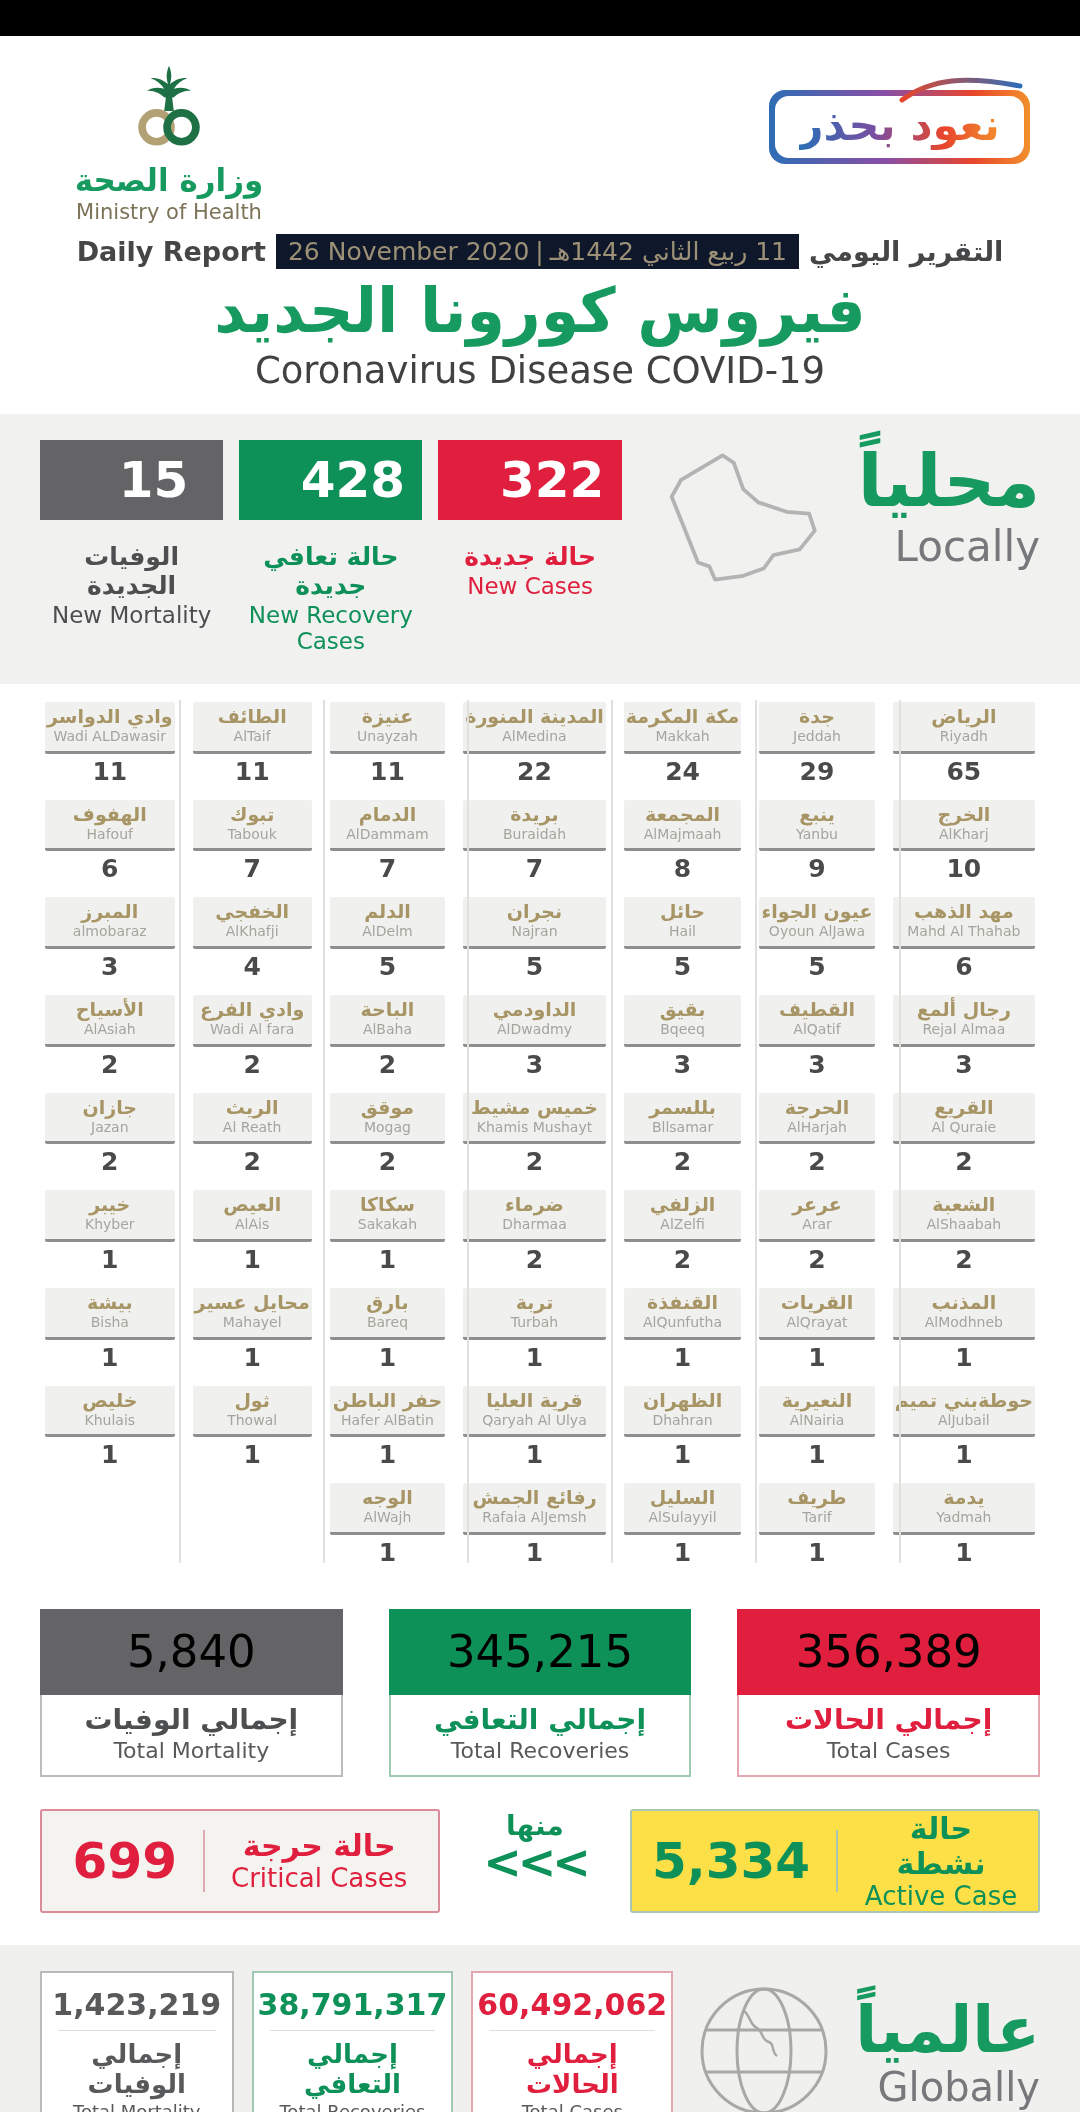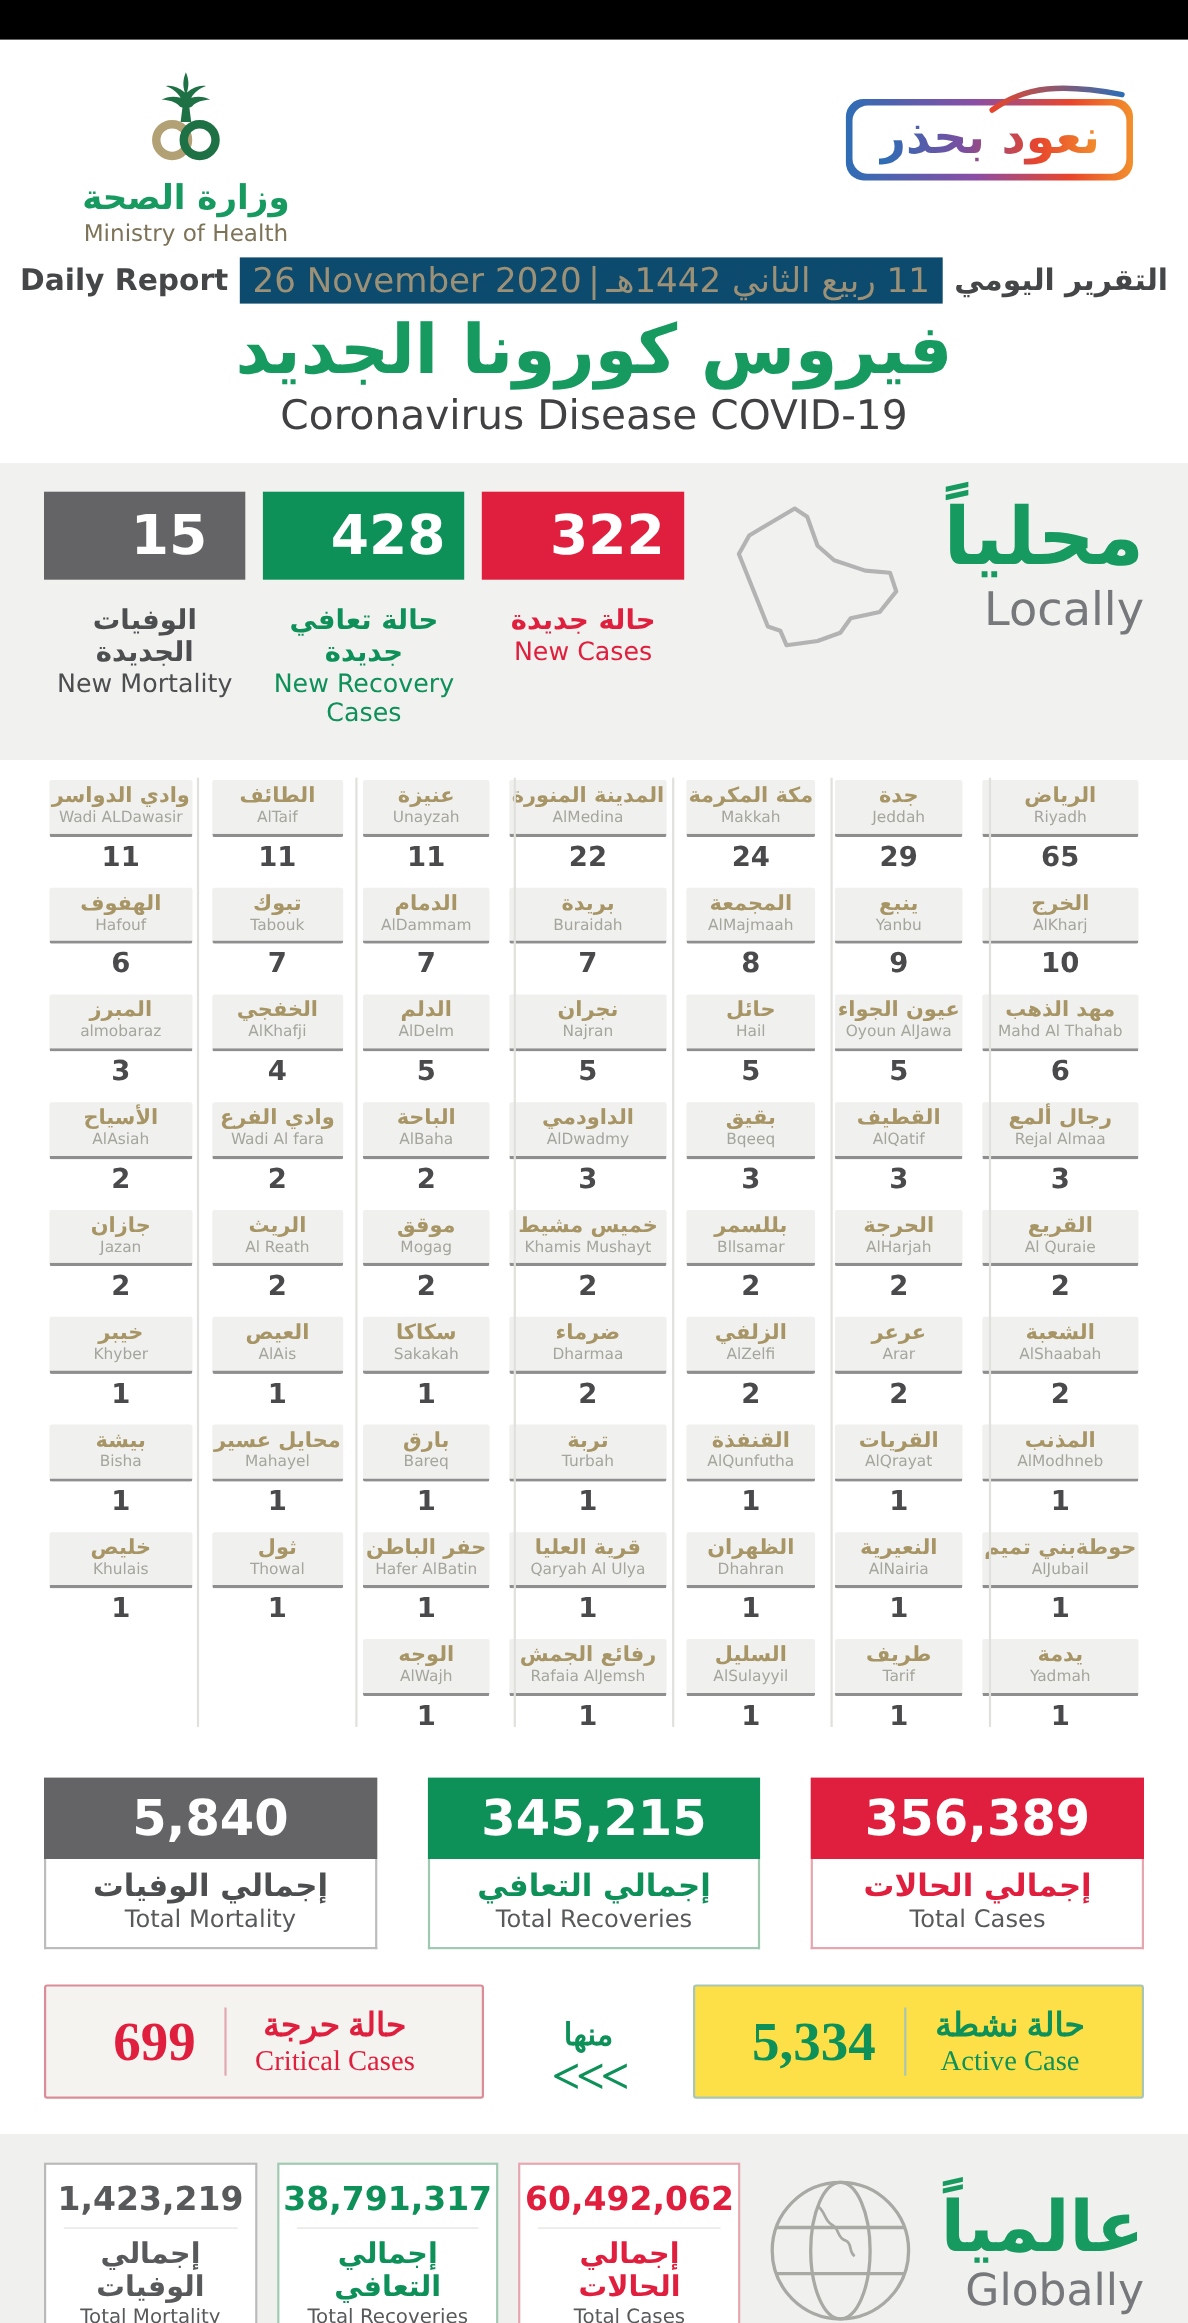--- a/index.html
+++ b/index.html
@@ -18,21 +18,21 @@
   .swoosh { position:absolute; top:-16px; right:4px; width:130px; height:30px; }
   .badge-border { background:linear-gradient(90deg,#2e6db5,#8a4ea5 45%,#e8452c 78%,#f2902c); padding:6px; border-radius:16px; display:inline-block; }
   .badge-inner { background:#fff; border-radius:14px; padding:4px 24px 8px 24px; }
   .badge-text { font-size:43px; font-weight:bold; direction:rtl;
       background:linear-gradient(90deg,#2e6db5 2%,#7a4ea0 38%,#e8452c 72%,#f2902c 100%);
       -webkit-background-clip:text; background-clip:text; color:transparent; }
 
   
   .dateline { display:flex; justify-content:center; align-items:center; gap:10px; margin-top:2px; }
   .dr-en, .dr-ar { font-size:27px; font-weight:bold; color:#454648; }
-  .date-hl { background:#0c4a6e; color:#9c9176; font-size:31px; padding:3px 12px; display:flex; align-items:center; gap:6px; }
+  .date-hl { background:#0f172a; color:#9c9176; font-size:25px; padding:3px 12px; display:flex; align-items:center; gap:6px; }
   .date-hl .ar { direction:rtl; }
 
   
   .title-ar { text-align:center; color:#169a5f; font-size:62px; font-weight:bold; margin-top:8px; direction:rtl; line-height:1.1; }
   .title-en { text-align:center; color:#414042; font-size:37px; margin-top:4px; }
 
   
   .local-band { background:#f1f1ef; margin-top:22px; padding:26px 40px 30px 40px; display:flex; align-items:flex-start; gap:16px; }
   .stat { width:192px; text-align:center; }
   .stat-box { height:80px; display:flex; align-items:center; justify-content:center; color:#fff; font-size:50px; font-weight:bold;padding-left:44px; }
@@ -53,30 +53,30 @@
   .city-name { background:#f0f0ee; border-bottom:3px solid #8e8e8e; border-radius:2px; padding:4px 2px 6px 2px; min-height:50px;
                display:flex; flex-direction:column; justify-content:center; }
   .city-ar { color:#a79565; font-size:19px; font-weight:bold; line-height:1.15; white-space:nowrap; }
   .city-en { color:#a5a59d; font-size:14px; line-height:1.2; }
   .city-count { color:#4a4a4c; font-size:25px; font-weight:bold; padding:3px 0 6px 0; }
   .city-sep { position:absolute; top:16px; bottom:16px; width:2px; background:#e0e0dc; }
 
   
   .totals { display:flex; padding:30px 40px 8px 40px; gap:46px; }
   .total { flex:1; text-align:center; }
-  .total-num { height:74px; color:#ffffff; font-size:45px; font-weight:bold; display:flex; align-items:center; justify-content:center; }
+  .total-num { height:86px; color:#000000; font-size:45px; font-weight:normal; display:flex; align-items:center; justify-content:center; }
   .total-label { border:2px solid; border-top:none; padding:8px 0 12px 0; background:#fff; }
   .total-lar { font-size:28px; font-weight:bold; direction:rtl; }
   .total-len { font-size:22px; color:#58595b; margin-top:2px; }
   .t-gray .total-num { background:#646466; } .t-gray .total-label { border-color:#bcbcbc; } .t-gray .total-lar { color:#4d4e50; }
   .t-green .total-num { background:#0e9059; } .t-green .total-label { border-color:#9fc9b1; } .t-green .total-lar { color:#0e9059; }
   .t-red .total-num { background:#df1f3d; } .t-red .total-label { border-color:#e5a6b0; } .t-red .total-lar { color:#df1f3d; }
 
   
-  .status { display:flex; align-items:flex-end; padding:24px 40px 20px 40px; gap:20px;font-family:Liberation Serif, serif; }
+  .status { display:flex; align-items:flex-start; padding:24px 40px 20px 40px; gap:20px; }
   .status-box { display:flex; align-items:center; justify-content:center; gap:26px; border:2px solid; border-radius:3px; padding:10px 20px; height:104px; }
   .crit { border-color:#dc8c99; background:#f5f3f0; color:#df1f3d; flex:0 0 400px; }
   .act  { border-color:#a9c6b4; background:#fde047; color:#0e9059; flex:1; }
   .status-num { font-size:50px; font-weight:bold; }
   .status-div { width:2px; height:62px; }
   .crit .status-div { background:#e0a9b2; } .act .status-div { background:#a9c6b4; }
   .status-labels { text-align:center; }
   .status-lar { font-size:30px; font-weight:bold; direction:rtl; }
   .status-len { font-size:26px; margin-top:0; }
   .menha { width:150px; text-align:center; color:#0e9059; }

